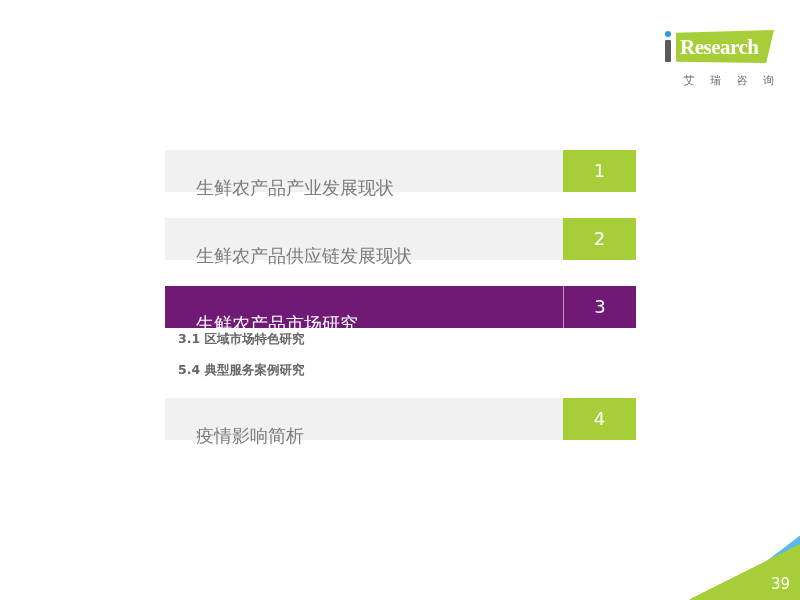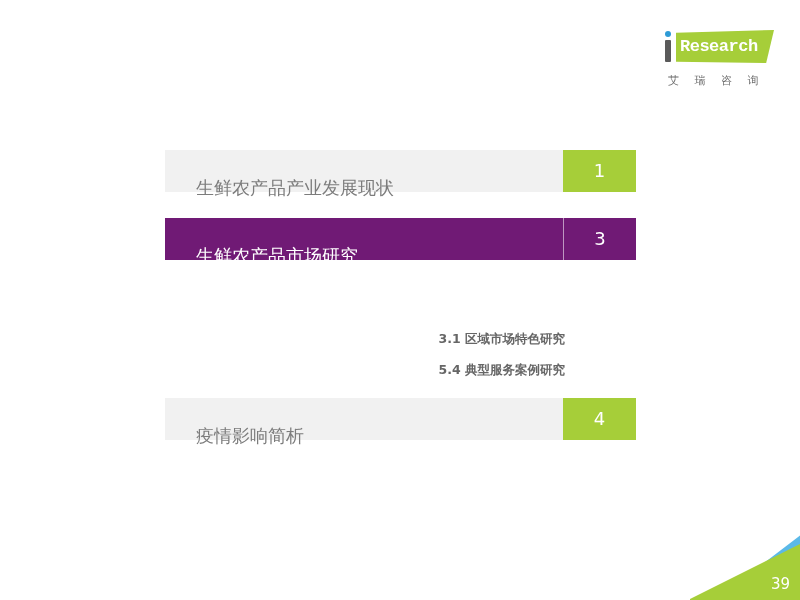--- a/index.html
+++ b/index.html
@@ -67,37 +67,37 @@
     background: #5A5A5A;
     border-radius: 1px;
   }
   .logo-word {
     position: absolute;
     left: 18px;
     top: 5px;
     width: 92px;
     height: 28px;
     color: #ffffff;
-    font-size: 17px;
+    font-size: 21px;
     line-height: 28px;
     font-weight: bold;
     letter-spacing: -0.5px;
-    font-family: Liberation Mono, monospace;
+    font-family: Liberation Serif, serif;
     white-space: nowrap;
   }
   .logo-sub {
     position: absolute;
     left: 6px;
     top: 46px;
     width: 112px;
     color: #6E6E6E;
     font-size: 11px;
     line-height: 14px;
     letter-spacing: 6px;
-    text-align: left;
+    text-align: right;
     white-space: nowrap;
     font-family: "DejaVu Sans", "Liberation Sans", sans-serif;
   }
 
   
   .agenda {
     position: absolute;
     left: 165px;
     top: 150px;
     width: 471px;
@@ -146,24 +146,23 @@
   }
   .agenda-row.active .agenda-num {
     background: transparent;
     border-left: 1px solid rgba(255,255,255,0.55);
     box-sizing: border-box;
   }
 
   
   .subitems {
     position: absolute;
-    left: 165px;
+    left: 178px;
     top: 331px;
     width: 400px;
-    text-align: right;
   }
   .subitem {
     font-size: 12.5px;
     font-weight: bold;
     color: #666666;
     line-height: 15px;
     margin-bottom: 16px;
     white-space: nowrap;
     font-family: "DejaVu Sans", "Liberation Sans", sans-serif;
   }
@@ -221,20 +220,24 @@
     <div class="logo-sub">艾 瑞 咨 询</div>
   </div>
 
   <div class="agenda">
 
     <div class="agenda-row">
       <div class="agenda-label">生鲜农产品产业发展现状</div>
       <div class="agenda-num">1</div>
     </div>
 
+    <div class="agenda-row">
+      <div class="agenda-label">生鲜农产品供应链发展现状</div>
+      <div class="agenda-num">2</div>
+    </div>
 
     <div class="agenda-row active">
       <div class="agenda-label">生鲜农产品市场研究</div>
       <div class="agenda-num">3</div>
     </div>
 
   </div>
 
   <div class="subitems">
     <div class="subitem">3.1 区域市场特色研究</div>

